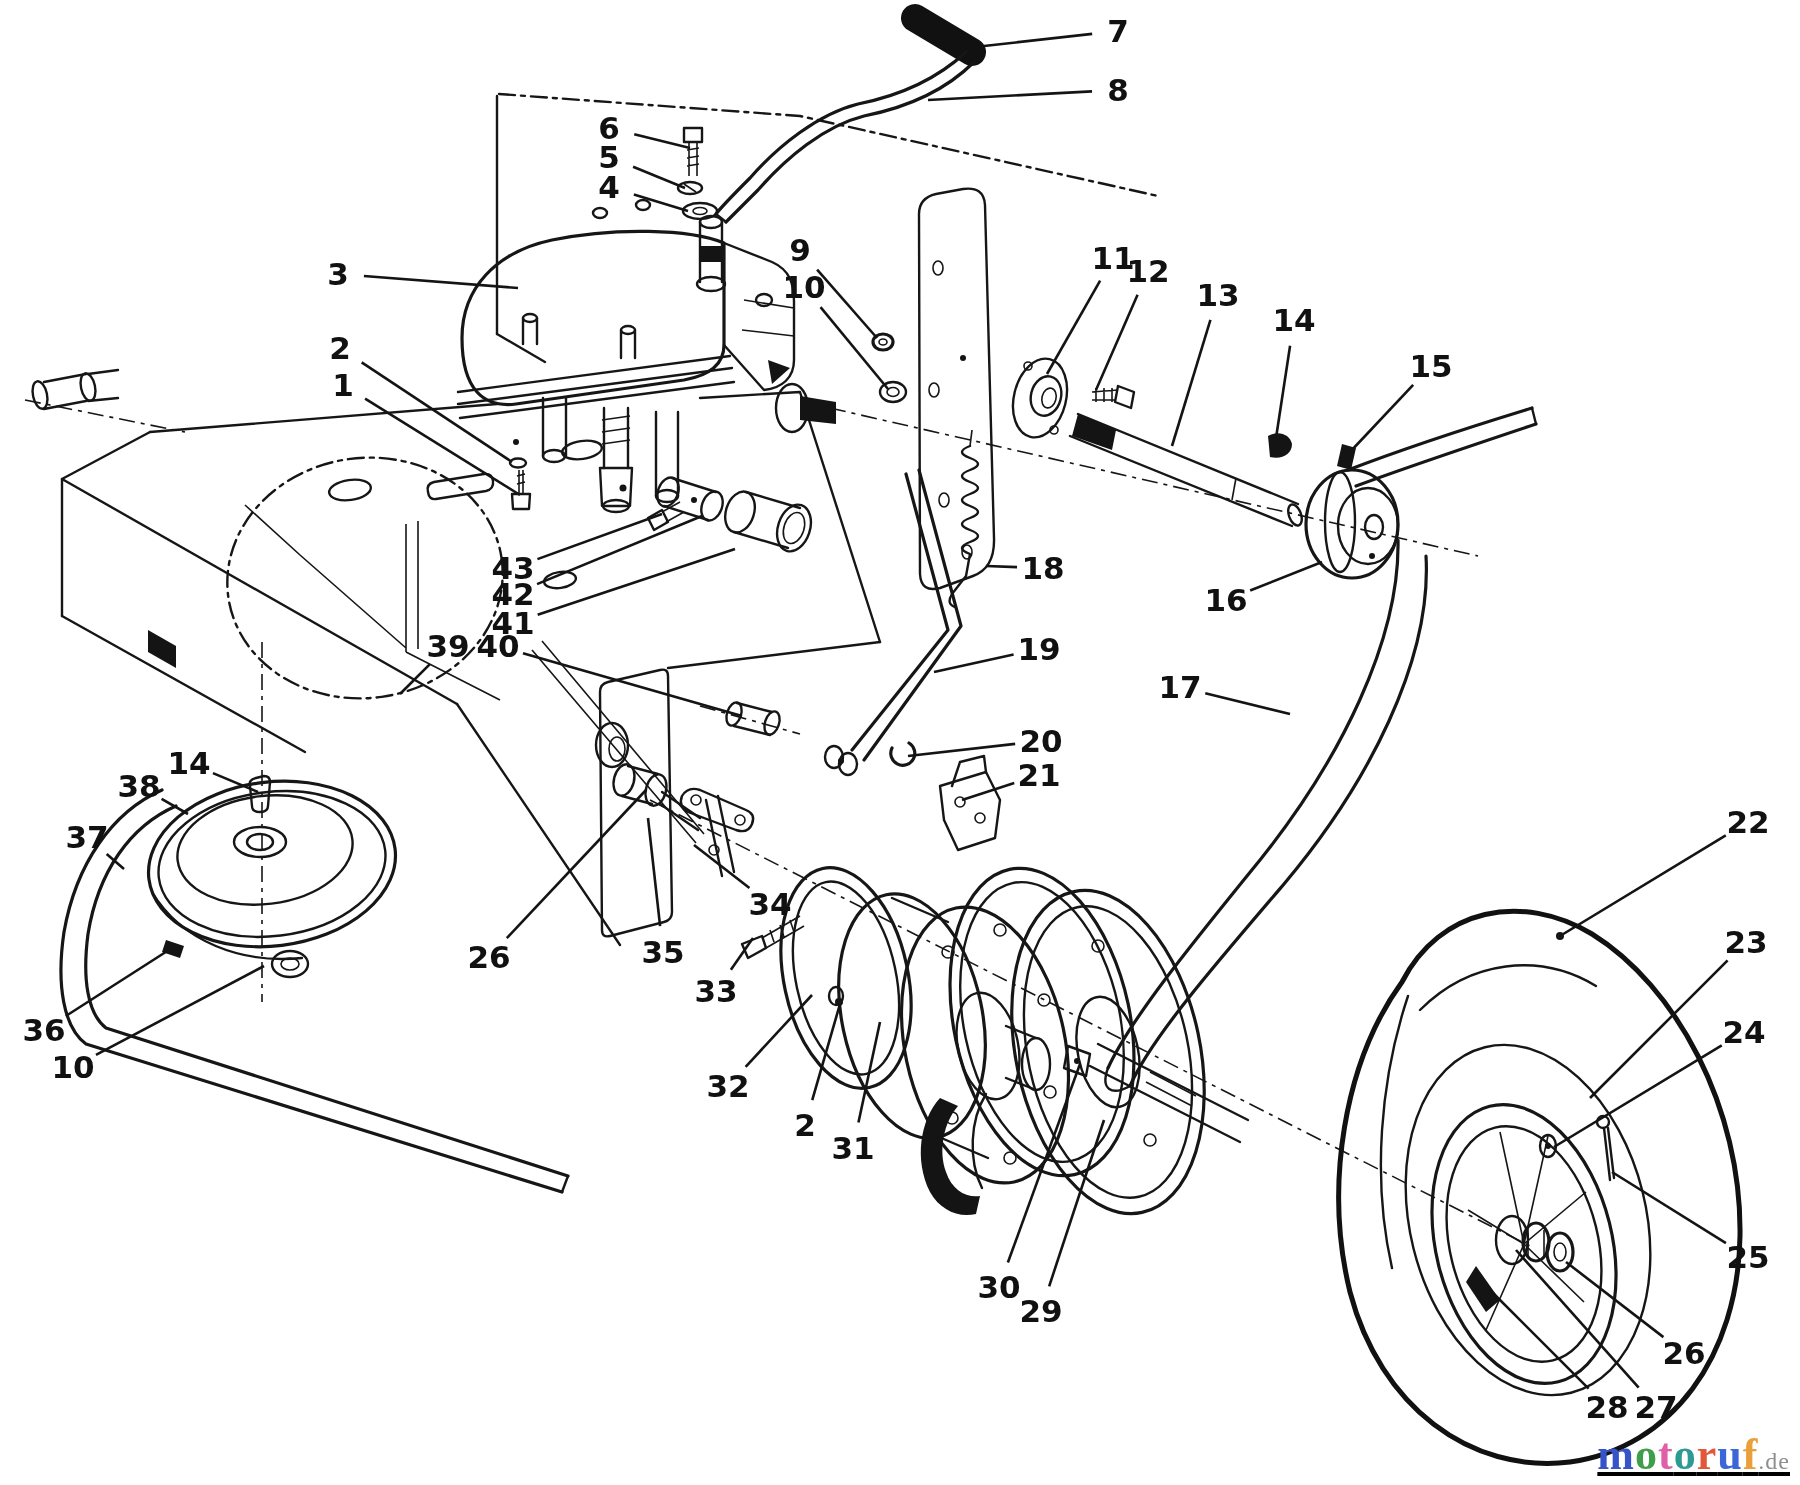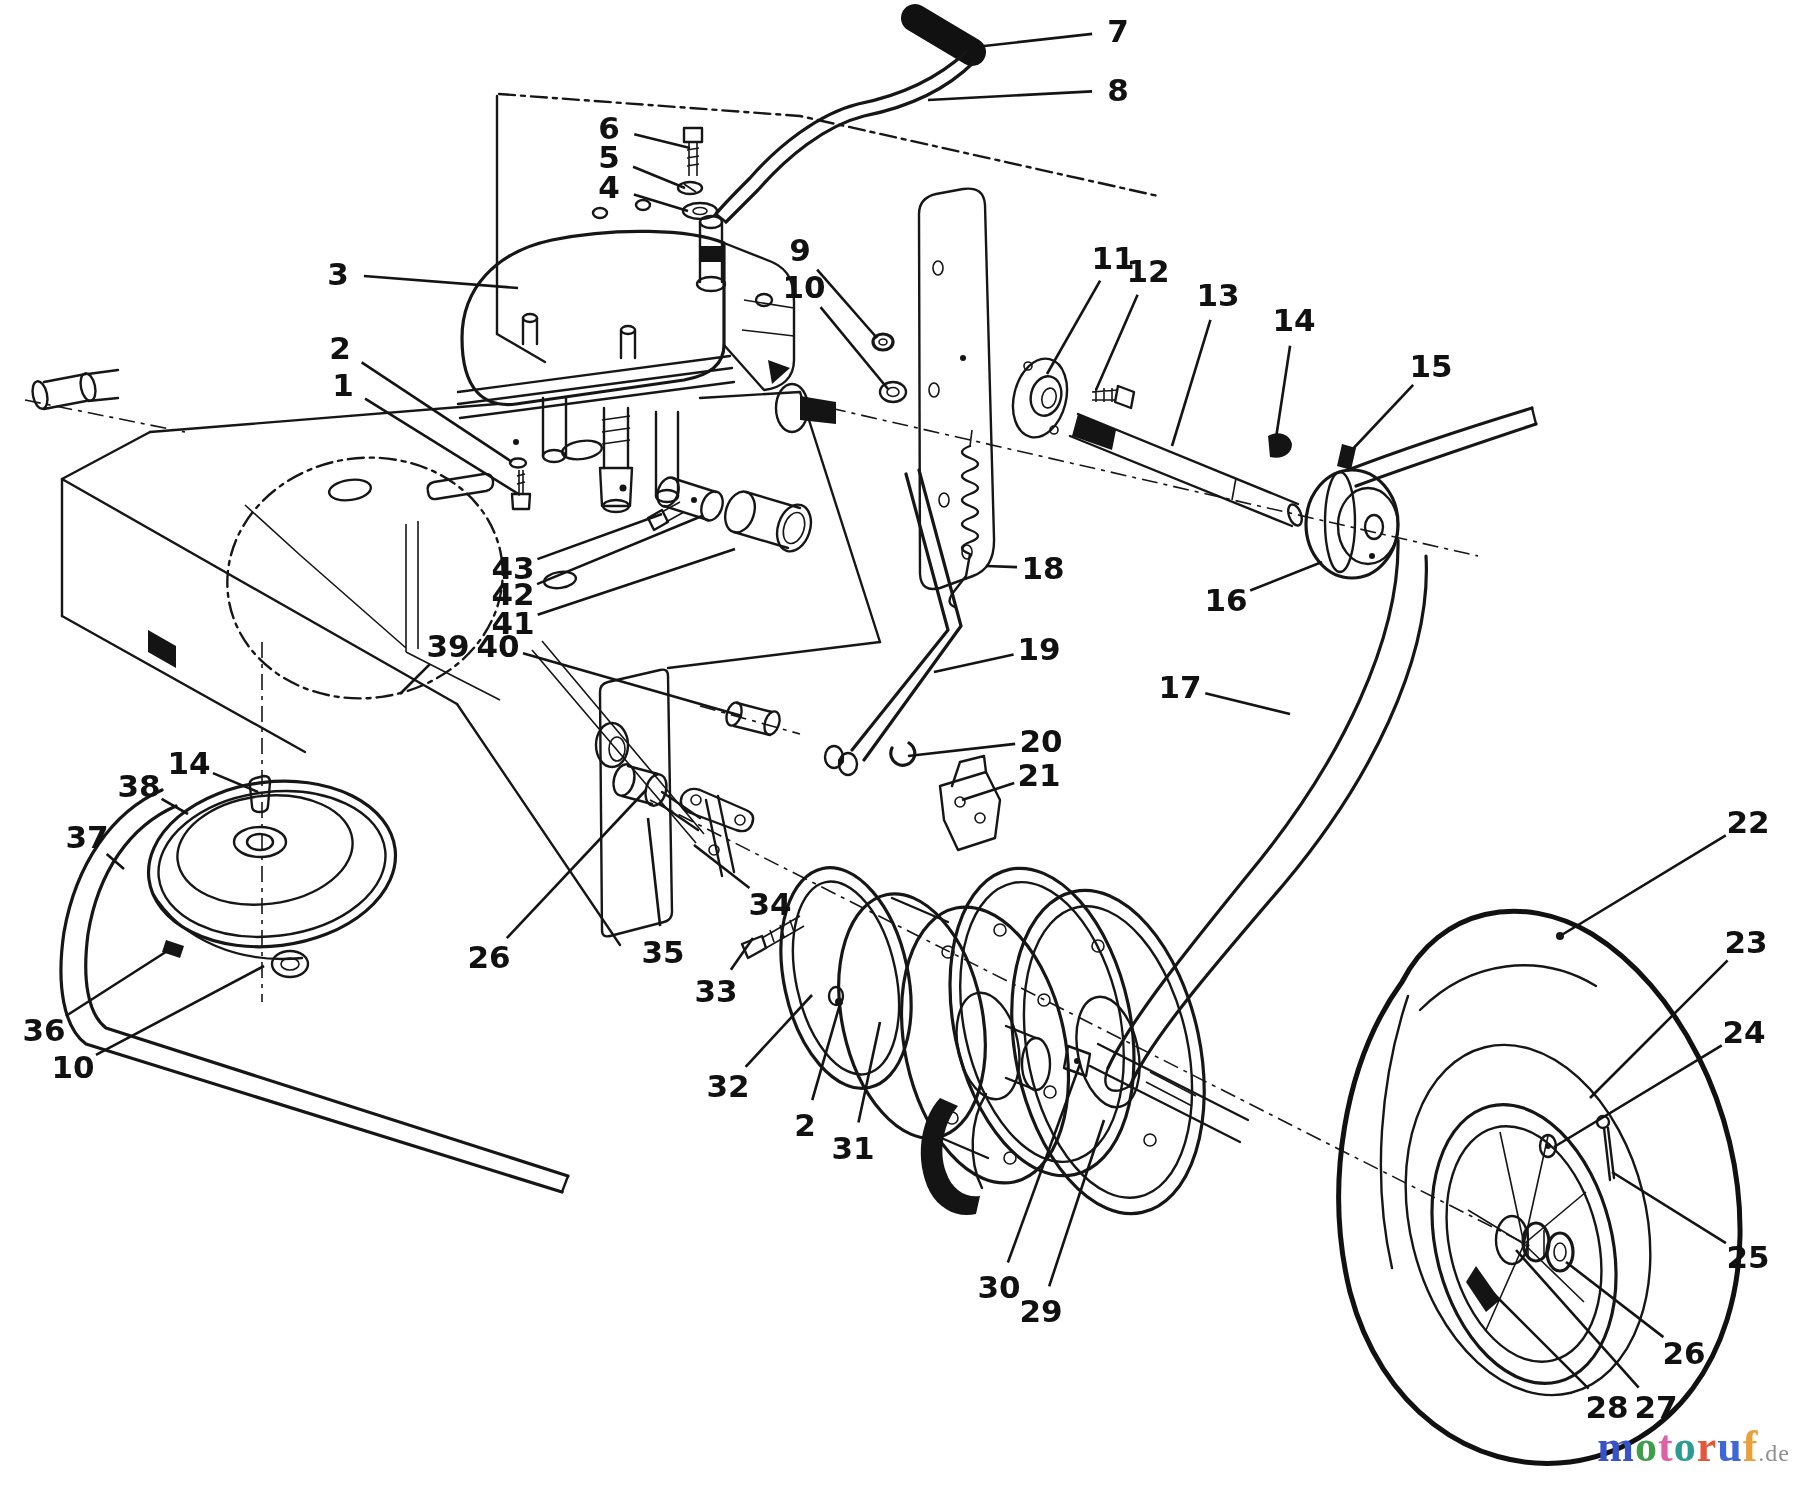--- a/index.html
+++ b/index.html
@@ -7,22 +7,22 @@
          font-family:"DejaVu Sans", sans-serif;}
   svg{position:absolute;left:0;top:0;}
   .ln{stroke:#161616;fill:none;stroke-width:2.4;stroke-linecap:round;stroke-linejoin:round;}
   .ln3{stroke:#161616;fill:none;stroke-width:3.2;stroke-linecap:round;stroke-linejoin:round;}
   .thin{stroke:#161616;fill:none;stroke-width:1.6;}
   .fat{stroke:#111;fill:none;stroke-width:5;stroke-linecap:round;}
   .blk{fill:#141414;stroke:none;}
   .dash{stroke-dasharray:16 6 4 6;}
   .leader{stroke:#141414;stroke-width:2.6;}
   .plabel{font-family:"DejaVu Sans", sans-serif;font-weight:700;fill:#111;}
-  .logo{position:absolute;right:10px;bottom:16px;font-family:"Liberation Serif", serif;
-        font-weight:700;font-size:44px;letter-spacing:1px;line-height:1;}
+  .logo{position:absolute;right:10px;bottom:8px;font-family:"Liberation Serif", serif;
+        font-weight:700;font-size:44px;letter-spacing:1px;line-height:1;text-decoration:underline;}
   .logo .suffix{font-size:24px;font-weight:400;}
 </style>
 </head>
 <body>
 
 <div class="stage">
 <svg width="1800" height="1485" viewBox="0 0 1800 1485">
 
   <g>
 

